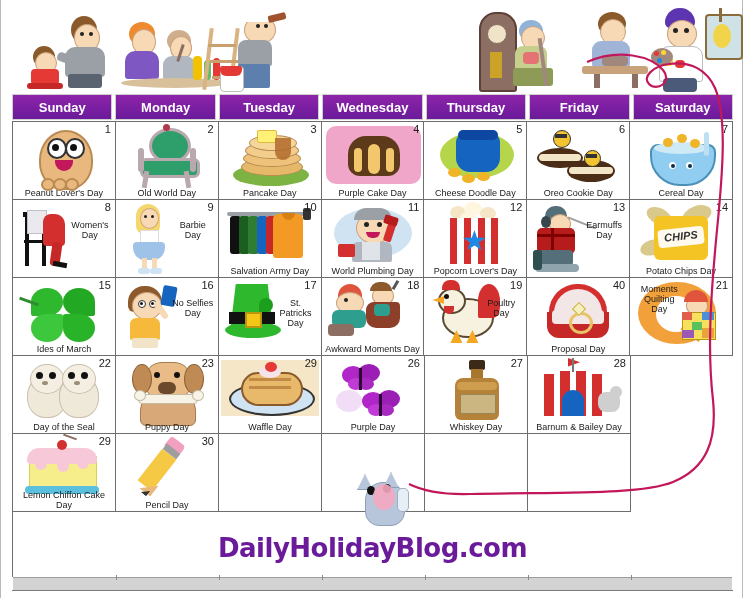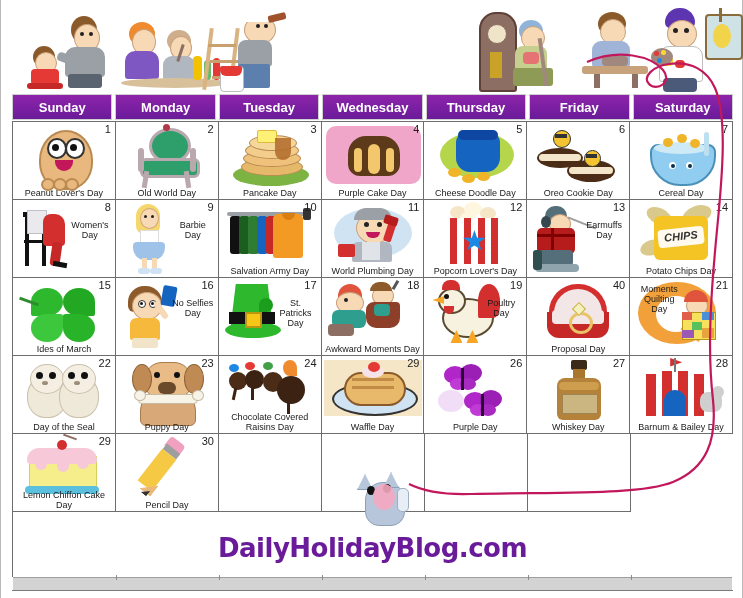--- a/index.html
+++ b/index.html
@@ -578,37 +578,20 @@
           <div class="c circ" style="left:38px;top:16px;width:6px;height:6px;background:#111;"></div>
           <div class="c circ" style="left:58px;top:16px;width:6px;height:6px;background:#111;"></div>
           <div class="c" style="left:42px;top:26px;width:18px;height:12px;background:#6b4a2c;border-radius:10px;"></div>
           <div class="c" style="left:22px;top:38px;width:58px;height:8px;background:#f7f3e6;border:1px solid #c4bba2;border-radius:4px;"></div>
           <div class="c circ" style="left:18px;top:34px;width:10px;height:9px;background:#f7f3e6;border:1px solid #c4bba2;"></div>
           <div class="c circ" style="left:76px;top:34px;width:10px;height:9px;background:#f7f3e6;border:1px solid #c4bba2;"></div>
         </div>
         <span class="label">Puppy Day</span>
       </div>
 
-      <div class="cell">
-        <span class="daynum">24</span>
-        <div class="art-wrap">
-          <div class="c circ" style="left:10px;top:16px;width:18px;height:18px;background:#4a2c17;"></div>
-          <div class="c circ" style="left:26px;top:14px;width:19px;height:19px;background:#3b2212;"></div>
-          <div class="c circ" style="left:44px;top:16px;width:20px;height:20px;background:#4a2c17;"></div>
-          <div class="c circ" style="left:58px;top:20px;width:28px;height:28px;background:#3b2212;"></div>
-          <div class="c" style="left:10px;top:8px;width:10px;height:8px;background:#1e88e5;border-radius:50%;"></div>
-          <div class="c" style="left:26px;top:6px;width:10px;height:8px;background:#e53935;border-radius:50%;"></div>
-          <div class="c" style="left:44px;top:6px;width:10px;height:8px;background:#43a047;border-radius:50%;"></div>
-          <div class="c" style="left:64px;top:4px;width:14px;height:16px;background:#ef8a2e;border-radius:50% 50% 0 50%;"></div>
-          <div class="c" style="left:14px;top:32px;width:3px;height:12px;background:#3b2212;transform:rotate(12deg);"></div>
-          <div class="c" style="left:32px;top:32px;width:3px;height:12px;background:#3b2212;"></div>
-          <div class="c" style="left:68px;top:46px;width:3px;height:12px;background:#3b2212;"></div>
-        </div>
-        <span class="label">Chocolate Covered Raisins  Day</span>
-      </div>
 
       <div class="cell">
         <span class="daynum">29</span>
         <div class="art-wrap">
           <div class="c" style="left:2px;top:4px;width:98px;height:56px;background:#f6e6c8;"></div>
           <div class="c" style="left:10px;top:26px;width:82px;height:30px;background:#cfe3f2;border:2px solid #333;border-radius:50%;"></div>
           <div class="c" style="left:22px;top:16px;width:58px;height:30px;background:#e8b96a;border:2px solid #8a5a2b;border-radius:24px;"></div>
           <div class="c" style="left:30px;top:22px;width:42px;height:3px;background:#c28b45;"></div>
           <div class="c" style="left:30px;top:30px;width:42px;height:3px;background:#c28b45;"></div>
           <div class="c" style="left:40px;top:10px;width:22px;height:12px;background:#f6e3ea;border-radius:50%;"></div>

